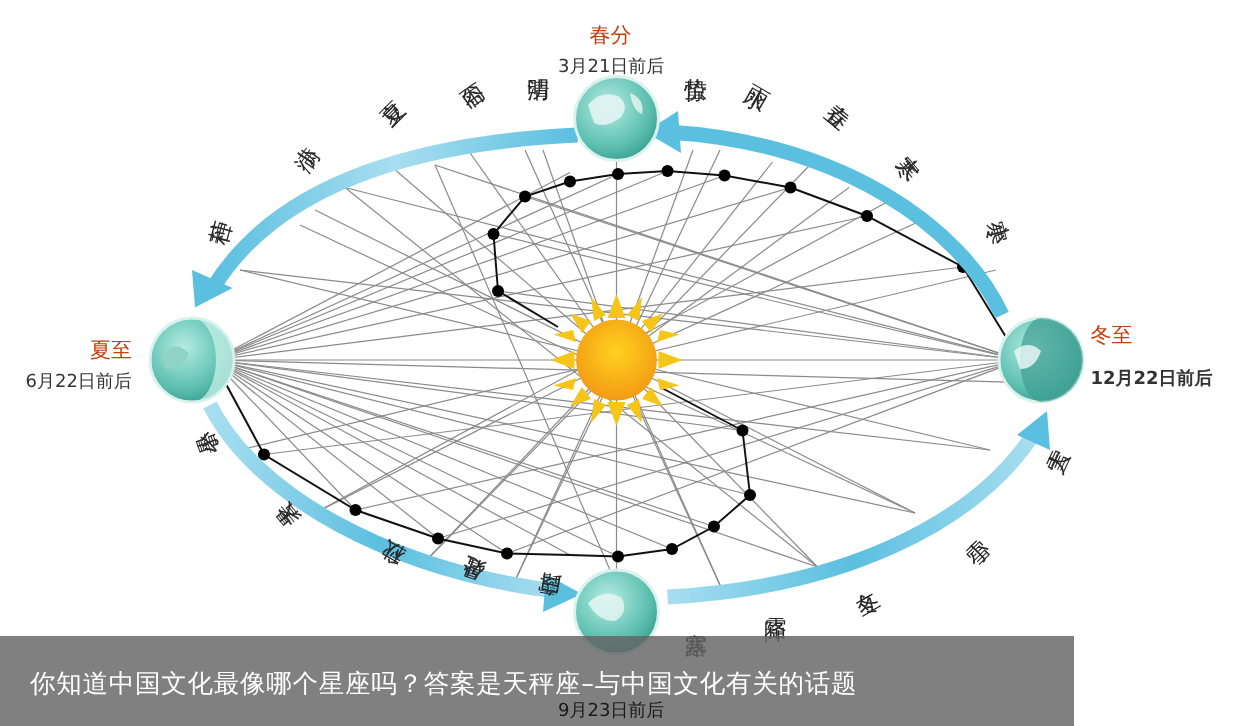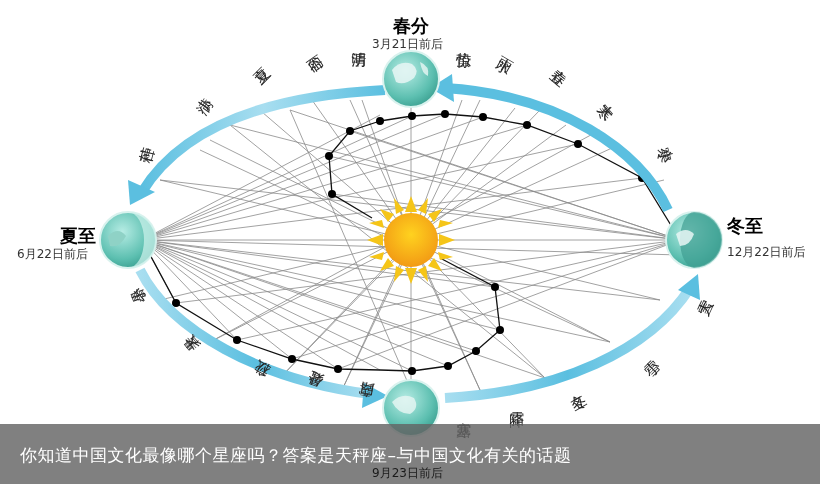--- a/index.html
+++ b/index.html
@@ -2,23 +2,23 @@
 <html><head>
   <meta charset="utf-8">
   <style>
     html, body { margin: 0; padding: 0; }
     body { width: 822px; height: 484px; position: relative; overflow: hidden; background: #ffffff;
            font-family: "DejaVu Sans", "Liberation Sans", sans-serif; }
     #diagram { position: absolute; left: 0; top: 0; width: 822px; height: 484px; }
     .lbl { position: absolute; color: #222; font-size: 15px; line-height: 1; white-space: nowrap; }
     .term { position: absolute; font-size: 15px; color: #2a2a2a; line-height: 1.05; text-align: center; transform-origin: center center; }
     .term.v { writing-mode: vertical-rl; letter-spacing: 1px; }
-    .season-title { font-size: 18px; font-weight: bold; color: #000000; }
+    .season-title { font-size: 14px; font-weight: normal; color: #c2410c; }
     .season-date { font-size: 12px; color: #333; }
-    #caption-bar { position: absolute; left: 0; top: 424px; width: 820px; height: 60px;
+    #caption-bar { position: absolute; left: 0; top: 424px; width: 716px; height: 60px;
                    background: rgba(100,100,100,0.82); }
     #caption-text { position: absolute; left: 20px; top: 20px; color: #ffffff; font-size: 17px; letter-spacing: 0.5px; }
     #autumn-date { position: absolute; left: 372px; top: 465px; font-size: 12px; color: #1a1a1a; z-index: 3; }
   </style>
 </head>
 <body>
 
 <svg id="diagram" viewBox="0 0 822 484" xmlns="http://www.w3.org/2000/svg">
   <defs>
     <linearGradient id="arrowGradTop" x1="0" y1="0" x2="1" y2="0">
@@ -192,21 +192,21 @@
   </g>
 </svg>
 
 <div class="lbl season-title" style="left:393px; top:17px;">春分</div>
 <div class="lbl season-date" style="left:372px; top:38px;">3月21日前后</div>
 
 <div class="lbl season-title" style="left:60px; top:227px;text-align:center;">夏至</div>
 <div class="lbl season-date" style="left:17px; top:248px;">6月22日前后</div>
 
 <div class="lbl season-title" style="left:727px; top:217px;">冬至</div>
-<div class="lbl season-date" style="left:727px; top:246px;">12月22日前后</div>
+<div class="lbl season-date" style="left:727px; top:246px;font-weight:bold;">12月22日前后</div>
 
 <div class="term v" style="left:350px; top:40px;">清明</div>
 <div class="term v" style="left:296px; top:48px; transform: rotate(-35deg);">谷雨</div>
 <div class="term v" style="left:240px; top:62px; transform: rotate(-45deg);">立夏</div>
 <div class="term v" style="left:180px; top:95px; transform: rotate(-55deg);">小满</div>
 <div class="term v" style="left:120px; top:150px; transform: rotate(-75deg);">芒种</div>
 
 <div class="term v" style="left:455px; top:40px;">惊蛰</div>
 <div class="term v" style="left:505px; top:48px; transform: rotate(30deg);">雨水</div>
 <div class="term v" style="left:562px; top:62px; transform: rotate(40deg);">立春</div>

